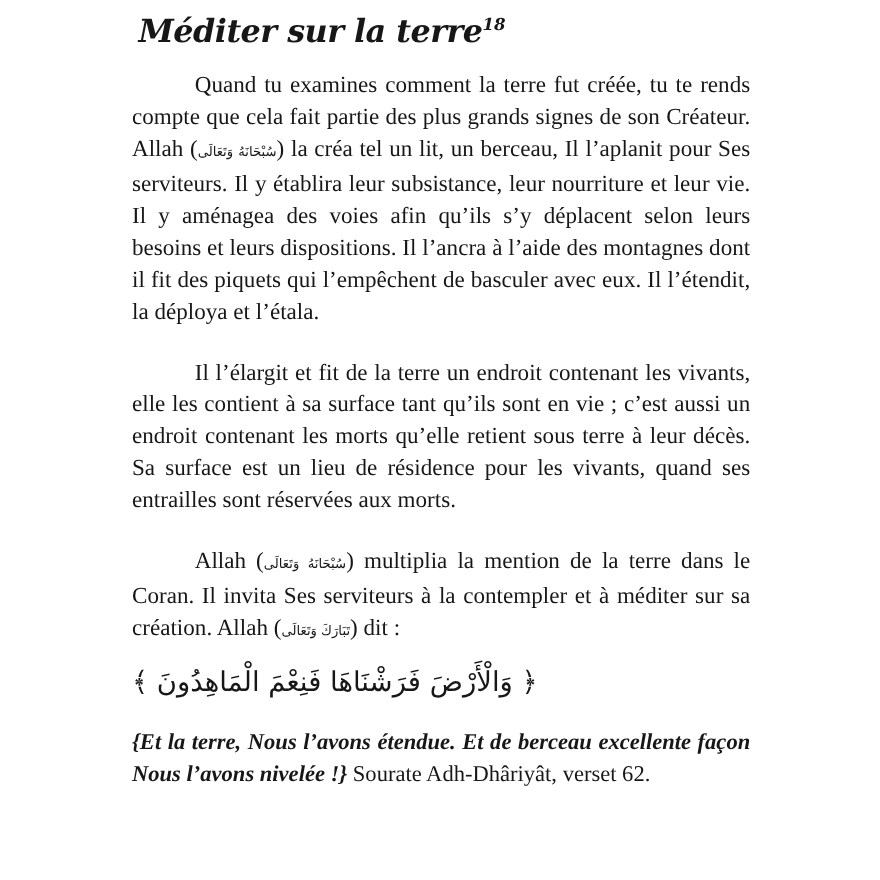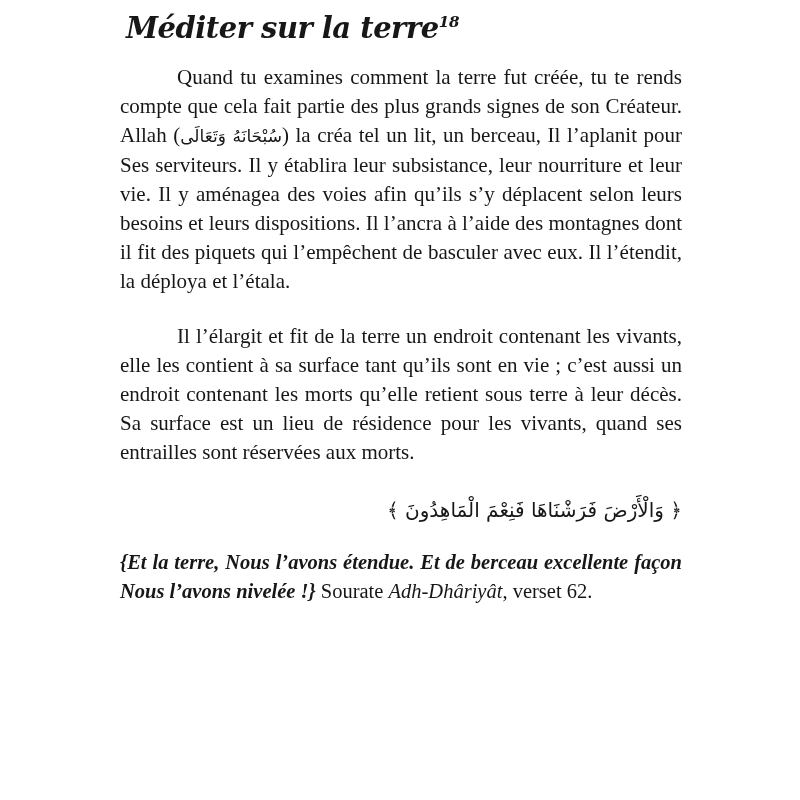--- a/index.html
+++ b/index.html
@@ -34,50 +34,51 @@
   .par {
     margin: 0 0 26px 0;
     text-align: justify;
     text-indent: 57px;
     font-size: 21px;
     line-height: 29px;
   }
   .par.tight { margin-bottom: 10px; }
   .ar-honorific {
     font-family: "DejaVu Sans", sans-serif;
-    font-size: 17px;
+    font-size: 12px;
     unicode-bidi: isolate;
     direction: rtl;
   }
   .verse {
     margin: 6px 0 20px 0;
-    text-align: right;
+    text-align: left;
     direction: rtl;
     font-family: "DejaVu Sans", sans-serif;
-    font-size: 20px;
+    font-size: 25px;
     line-height: 1.75;
   }
   .citation {
     margin: 0;
     text-align: justify;
     font-size: 20.5px;
     line-height: 29px;
   }
   .bold-italic { font-weight: 700; font-style: italic; }
-  .italic { font-style: italic; }
+  .italic { }
 </style>
 </head>
 <body style="background: rgb(255, 255, 255);">
 
 <div class="page" style="color: rgb(23, 23, 23);">
 
   <h1 class="title"><span>Méditer sur la terre</span><sup>18</sup></h1>
 
   <p class="par"><span>Quand tu examines comment la terre fut créée, tu te rends compte que cela fait partie des plus grands signes de son Créateur. Allah (</span><span class="ar-honorific" lang="ar">سُبْحَانَهُ وَتَعَالَى</span><span>) la créa tel un lit, un berceau, Il l’aplanit pour Ses serviteurs. Il y établira leur subsistance, leur nourriture et leur vie. Il y aménagea des voies afin qu’ils s’y déplacent selon leurs besoins et leurs dispositions. Il l’ancra à l’aide des montagnes dont il fit des piquets qui l’empêchent de basculer avec eux. Il l’étendit, la déploya et l’étala.</span></p>
 
   <p class="par"><span>Il l’élargit et fit de la terre un endroit contenant les vivants, elle les contient à sa surface tant qu’ils sont en vie ; c’est aussi un endroit contenant les morts qu’elle retient sous terre à leur décès. Sa surface est un lieu de résidence pour les vivants, quand ses entrailles sont réservées aux morts.</span></p>
 
+  <p class="par tight"><span>Allah (</span><span class="ar-honorific" lang="ar">سُبْحَانَهُ وَتَعَالَى</span><span>) multiplia la mention de la terre dans le Coran. Il invita Ses serviteurs à la contempler et à méditer sur sa création. Allah (</span><span class="ar-honorific" lang="ar">تَبَارَكَ وَتَعَالَى</span><span>) dit :</span></p>
 
   <div class="verse" lang="ar">﴿ وَالْأَرْضَ فَرَشْنَاهَا فَنِعْمَ الْمَاهِدُونَ ﴾</div>
 
   <p class="citation"><span class="bold-italic">{Et la terre, Nous l’avons étendue. Et de berceau excellente façon Nous l’avons nivelée !}</span><span> Sourate </span><span class="italic">Adh-Dhâriyât</span><span>, verset 62.</span></p>
 
 </div>
 
 </body></html>

